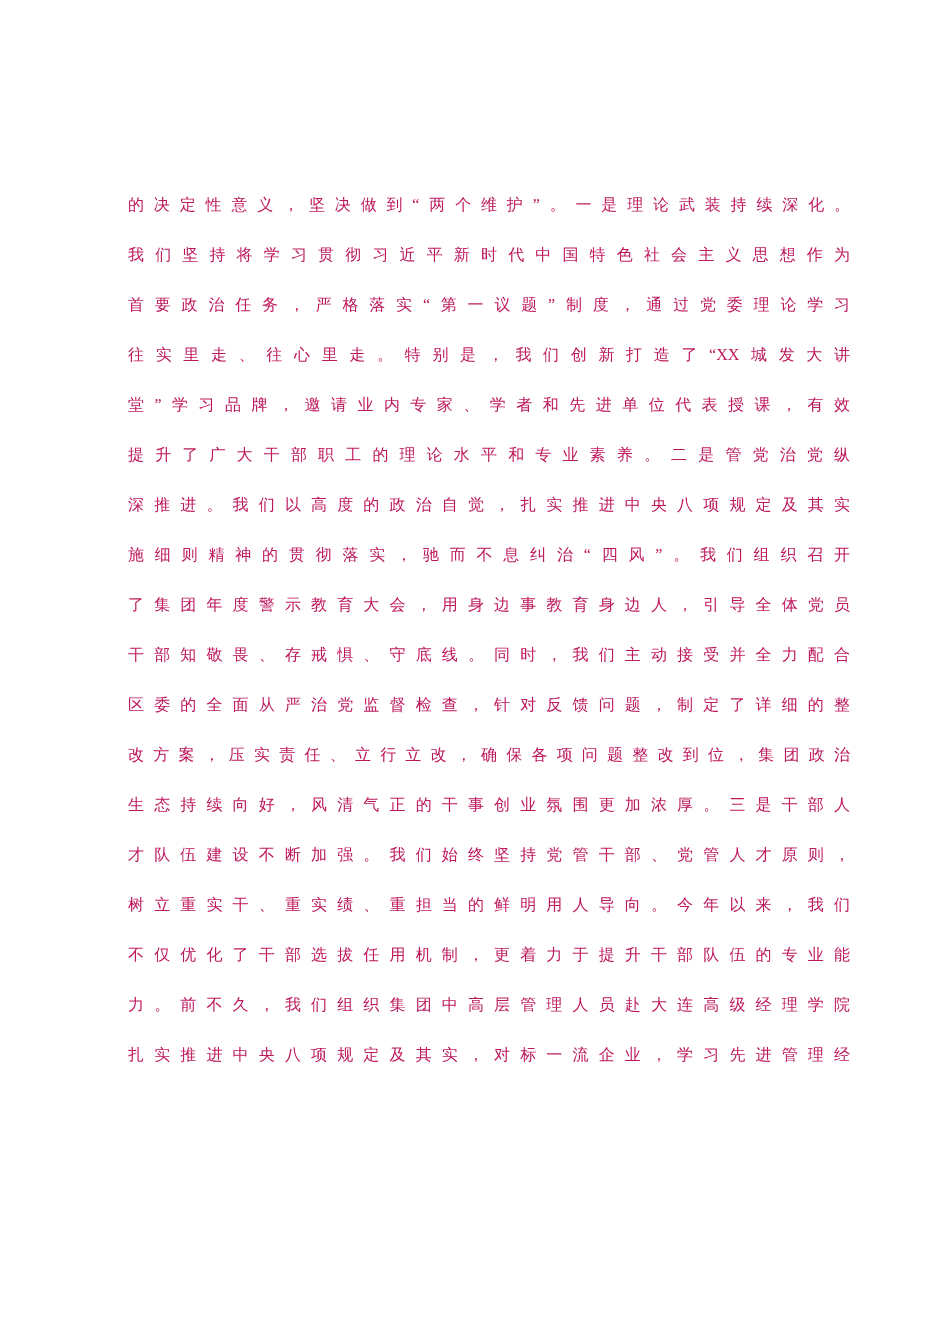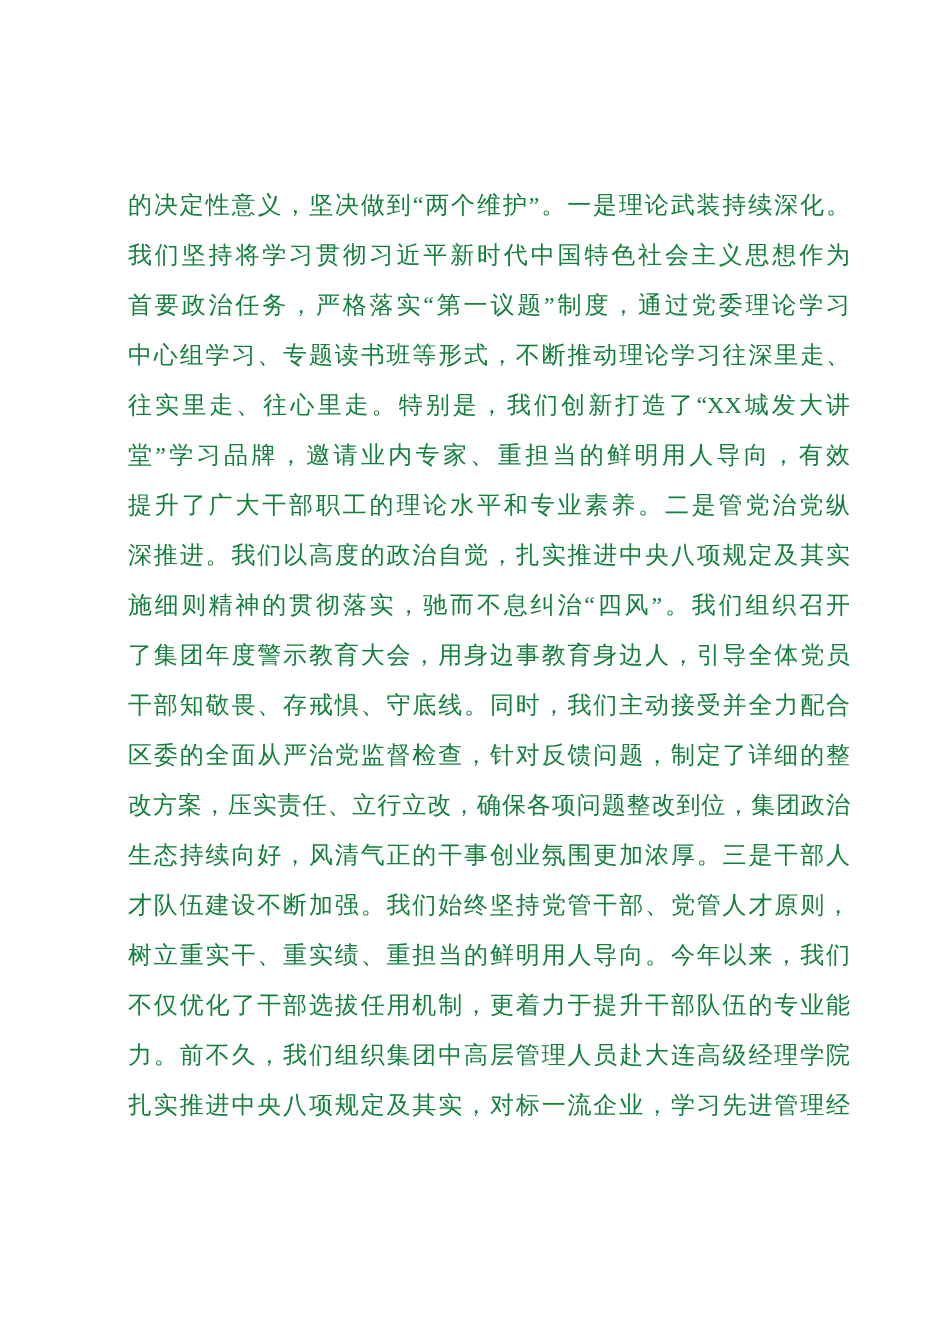--- a/index.html
+++ b/index.html
@@ -24,41 +24,40 @@
   }
   .text-block {
     position: absolute;
     left: 128px;
     top: 180px;
     width: 722px;
   }
   .text-line {
     height: 50px;
     line-height: 50px;
-    font-size: 24px;
-    color: #15803d;
+    font-size: 16px;
+    color: #be185d;
     white-space: normal;
     text-align: justify;
     text-align-last: justify;
     -moz-text-align-last: justify;
     letter-spacing: 0;
     overflow: hidden;
   }
 </style>
 </head>
 <body>
 
 <div class="page">
   <div class="text-block">
     <div class="text-line">的决定性意义，坚决做到“两个维护”。一是理论武装持续深化。</div>
     <div class="text-line">我们坚持将学习贯彻习近平新时代中国特色社会主义思想作为</div>
     <div class="text-line">首要政治任务，严格落实“第一议题”制度，通过党委理论学习</div>
-    <div class="text-line">中心组学习、专题读书班等形式，不断推动理论学习往深里走、</div>
     <div class="text-line">往实里走、往心里走。特别是，我们创新打造了“XX城发大讲</div>
-    <div class="text-line">堂”学习品牌，邀请业内专家、重担当的鲜明用人导向，有效</div>
+    <div class="text-line">堂”学习品牌，邀请业内专家、学者和先进单位代表授课，有效</div>
     <div class="text-line">提升了广大干部职工的理论水平和专业素养。二是管党治党纵</div>
     <div class="text-line">深推进。我们以高度的政治自觉，扎实推进中央八项规定及其实</div>
     <div class="text-line">施细则精神的贯彻落实，驰而不息纠治“四风”。我们组织召开</div>
     <div class="text-line">了集团年度警示教育大会，用身边事教育身边人，引导全体党员</div>
     <div class="text-line">干部知敬畏、存戒惧、守底线。同时，我们主动接受并全力配合</div>
     <div class="text-line">区委的全面从严治党监督检查，针对反馈问题，制定了详细的整</div>
     <div class="text-line">改方案，压实责任、立行立改，确保各项问题整改到位，集团政治</div>
     <div class="text-line">生态持续向好，风清气正的干事创业氛围更加浓厚。三是干部人</div>
     <div class="text-line">才队伍建设不断加强。我们始终坚持党管干部、党管人才原则，</div>
     <div class="text-line">树立重实干、重实绩、重担当的鲜明用人导向。今年以来，我们</div>

